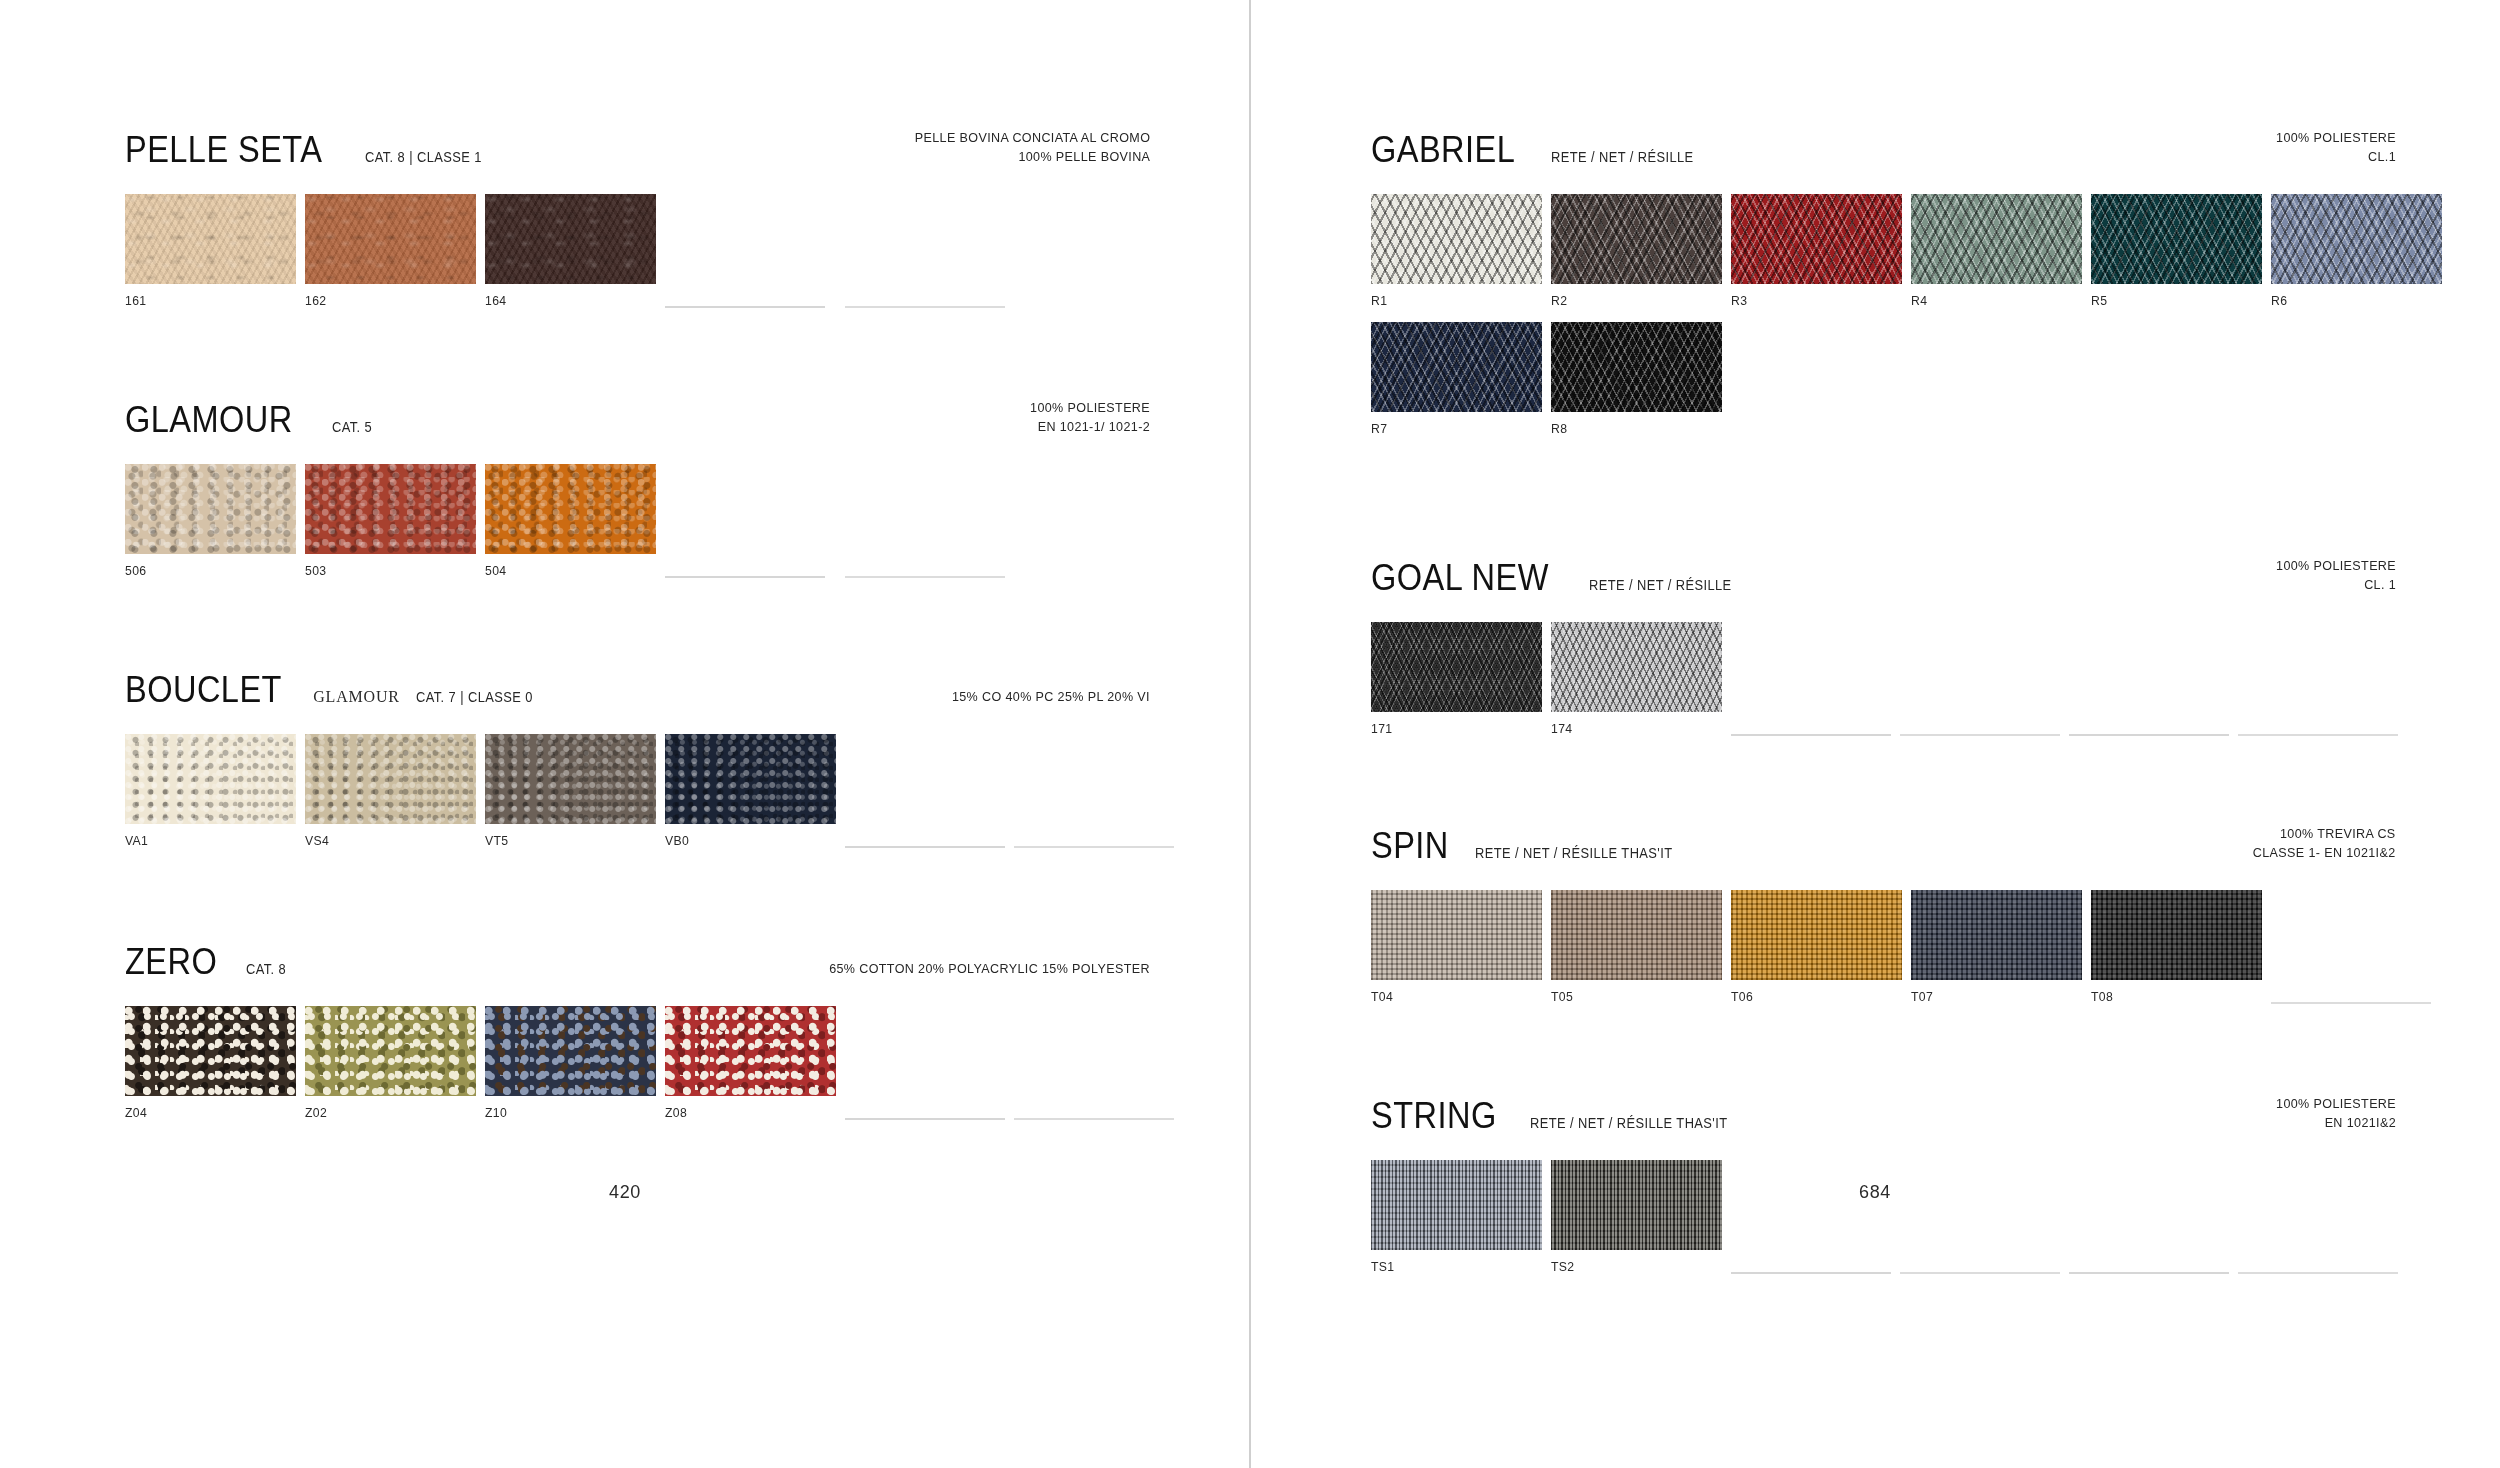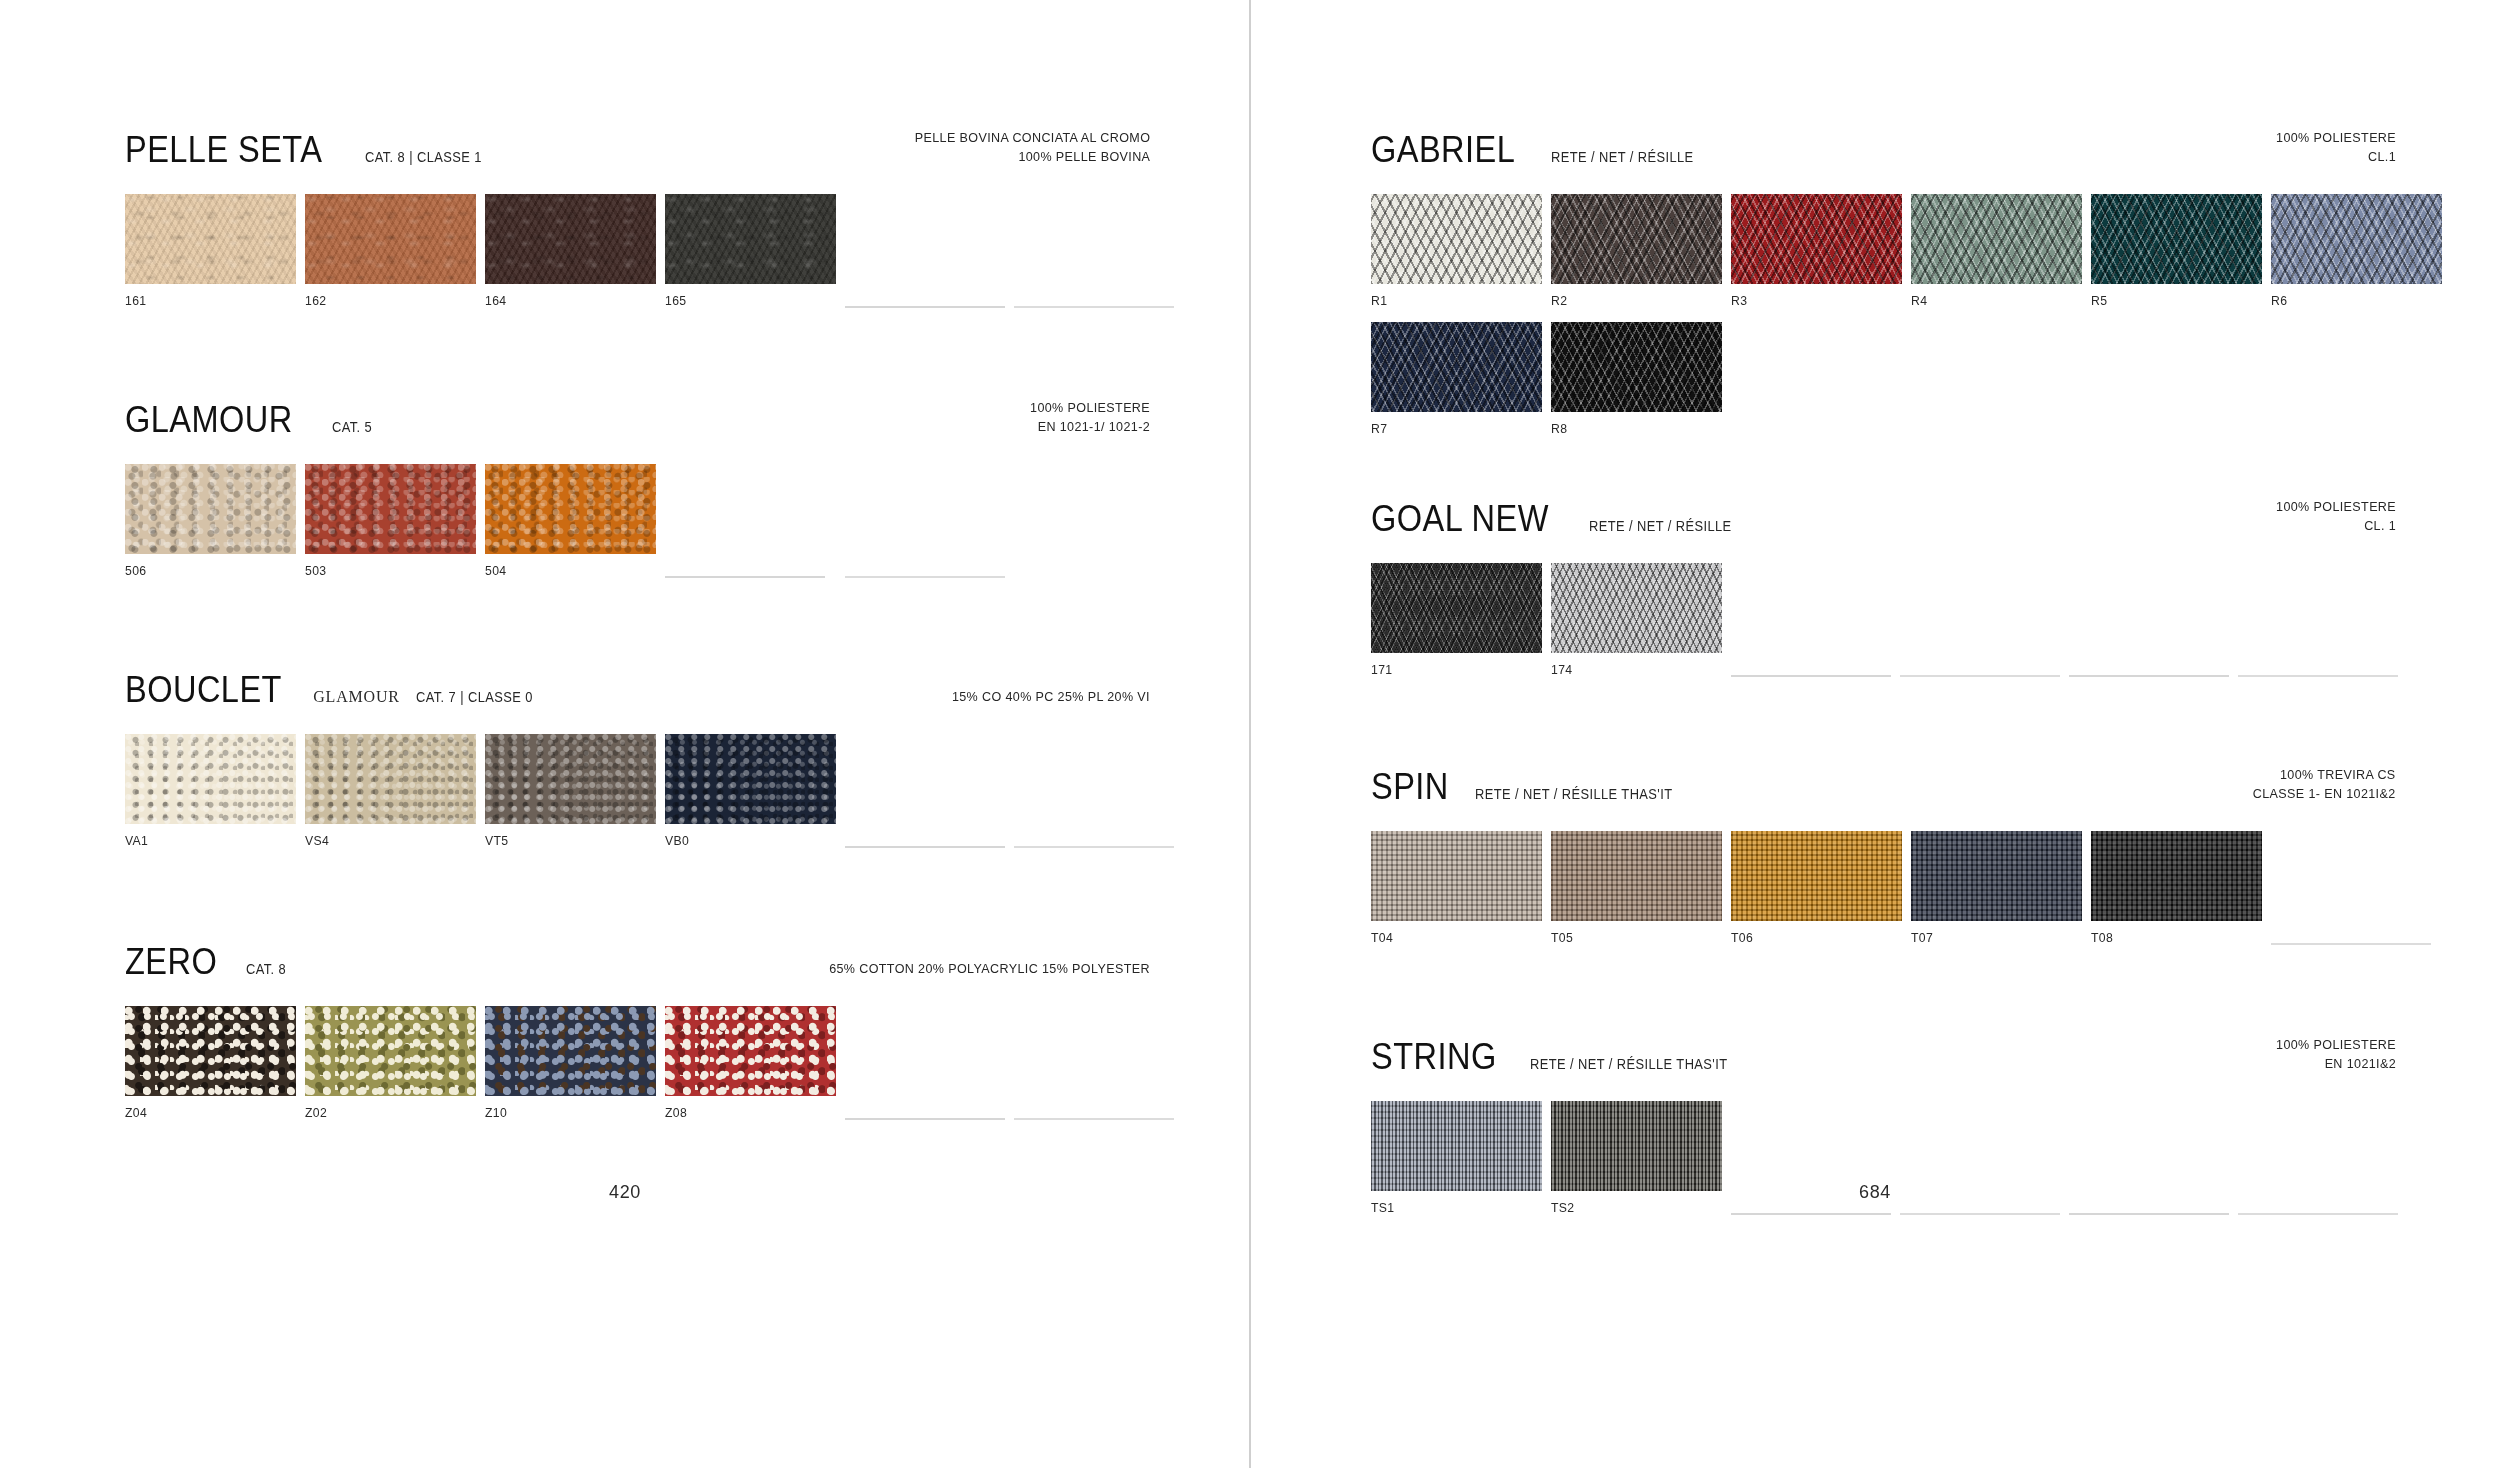--- a/index.html
+++ b/index.html
@@ -242,24 +242,20 @@
             </div>
             <div class="cell">
               <div class="swatch tex-leather" style="background-color: rgb(178, 102, 63);"></div>
               <div class="code">162</div>
             </div>
             <div class="cell">
               <div class="swatch tex-leather" style="background-color: rgb(59, 36, 32);"></div>
               <div class="code">164</div>
             </div>
             <div class="cell">
-              <div class="swatch tex-leather" style="background-color: rgb(46, 46, 42);"></div>
-              <div class="code">165</div>
-            </div>
-            <div class="cell">
               <div class="placeholder-line"></div>
             </div>
             <div class="cell">
               <div class="placeholder-line soft"></div>
             </div>
           </div>
         </div>
       </div>
       <div class="section" style="margin-bottom: 82px;">
         <div class="sec-head">
@@ -365,21 +361,21 @@
               <div class="placeholder-line"></div>
             </div>
             <div class="cell">
               <div class="placeholder-line soft"></div>
             </div>
           </div>
         </div>
       </div>
     </div>
   <div class="page-inner-right">
-      <div class="section" style="margin-bottom: 53px;">
+      <div class="section" style="margin-bottom: 112px;">
         <div class="sec-head">
           <div class="sec-head-left">
             <div class="sec-title">GABRIEL</div>
             <div class="sec-sub">RETE / NET / RÉSILLE</div>
           </div>
           <div class="sec-head-right">
             <div>100% POLIESTERE</div>
             <div>CL.1</div>
           </div>
         </div>

